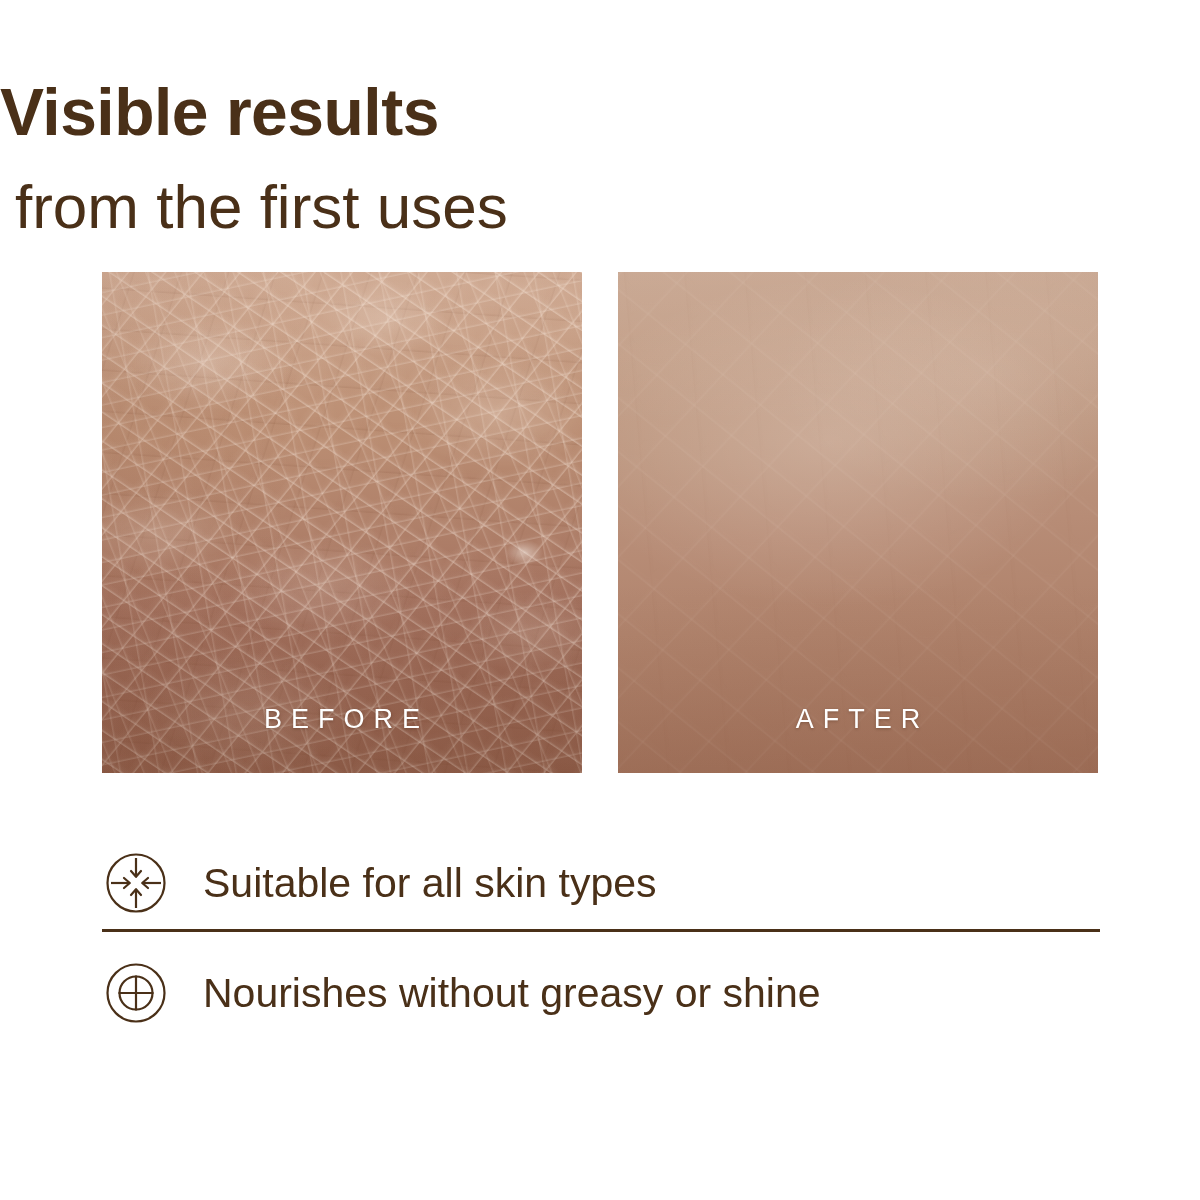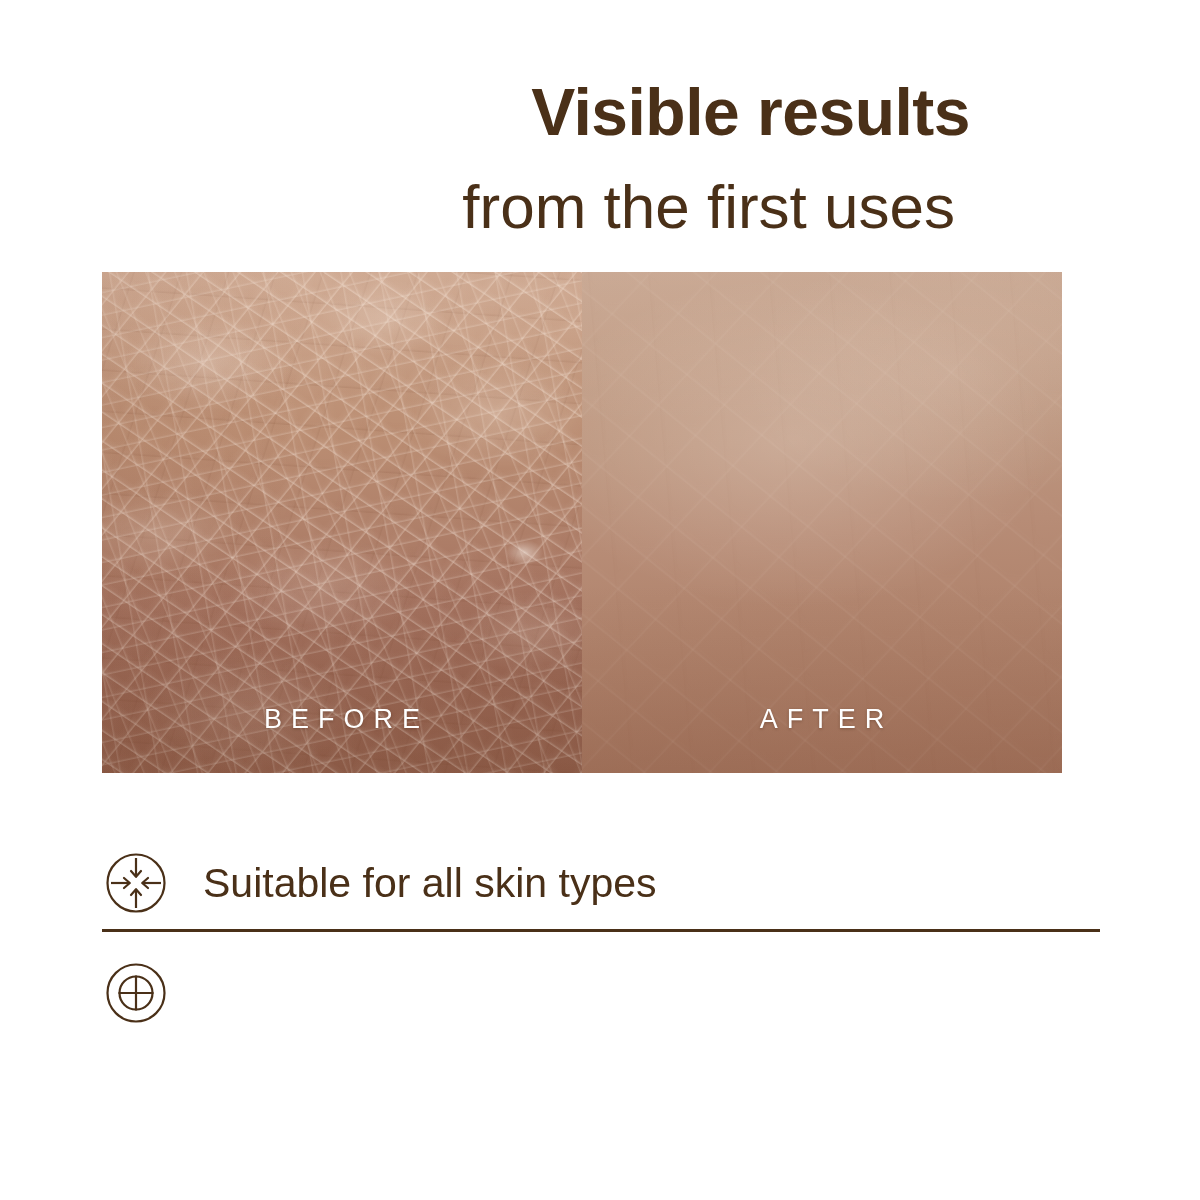--- a/index.html
+++ b/index.html
@@ -24,21 +24,21 @@
     height: 1200px;
     background: #ffffff;
   }
 
   
   .heading-block {
     position: absolute;
     left: 0;
     top: 72px;
     width: 970px;
-    text-align: right;
+    text-align: left;
   }
   .headline {
     display: block;
     font-size: 66px;
     line-height: 80px;
     font-weight: 700;
     letter-spacing: -0.5px;
     color: #4a3018;
     margin: 0;
     white-space: nowrap;
@@ -55,20 +55,21 @@
   }
 
   
   .compare-row {
     position: absolute;
     left: 102px;
     top: 272px;
     width: 996px;
     height: 428px;
     display: flex;
+    justify-content: space-between;
   }
   .panel {
     position: relative;
     width: 480px;
     height: 501px;
     overflow: hidden;
   }
   .panel-caption {
     position: absolute;
     left: 0;
@@ -331,17 +332,18 @@
     </div>
 
 
     <div class="benefit-row">
       <svg class="benefit-icon" viewBox="0 0 62 62">
         <circle cx="31" cy="31" r="28.5" fill="none" stroke="#4a3018" stroke-width="2.2"></circle>
         <circle cx="31" cy="31" r="16.5" fill="none" stroke="#4a3018" stroke-width="2.2"></circle>
         <line x1="31" y1="13.5" x2="31" y2="48.5" stroke="#4a3018" stroke-width="2.2"></line>
         <line x1="13.5" y1="31" x2="48.5" y2="31" stroke="#4a3018" stroke-width="2.2"></line>
       </svg>
+      <div class="benefit-label">Nourishes without greasy or shine</div>
     </div>
 
   </div>
 
 </div>
 
 </body></html>

